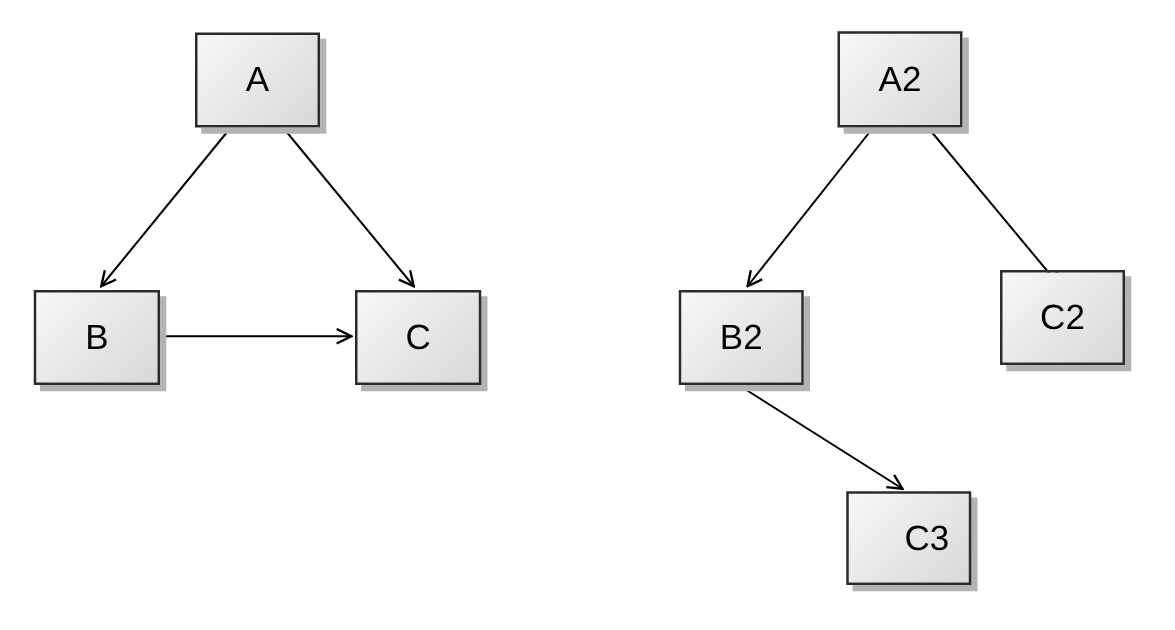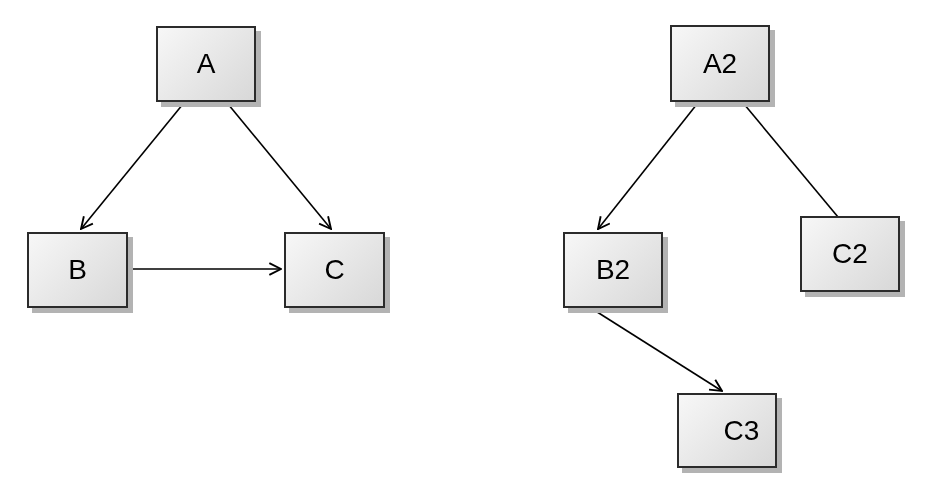--- a/index.html
+++ b/index.html
@@ -71,21 +71,21 @@
       </div>
       <div class="node" style="left: 27px; top: 232px; width: 101px; height: 76px;">
         <span class="node-label">B</span>
       </div>
       <div class="node" style="left: 284px; top: 232px; width: 101px; height: 76px;">
         <span class="node-label">C</span>
       </div>
       <div class="node" style="left: 670px; top: 25px; width: 100px; height: 77px;">
         <span class="node-label">A2</span>
       </div>
-      <div class="node" style="left: 543px; top: 232px; width: 100px; height: 76px; margin-left: 20px;">
+      <div class="node" style="left: 543px; top: 232px; width: 100px; height: 76px;">
         <span class="node-label">B2</span>
       </div>
       <div class="node" style="left: 800px; top: 216px; width: 100px; height: 76px;">
         <span class="node-label">C2</span>
       </div>
       <div class="node" style="left: 677px; top: 393px; width: 100px; height: 75px; padding-left: 29px;">
         <span class="node-label">C3</span>
       </div>
     </div>
 </div>

